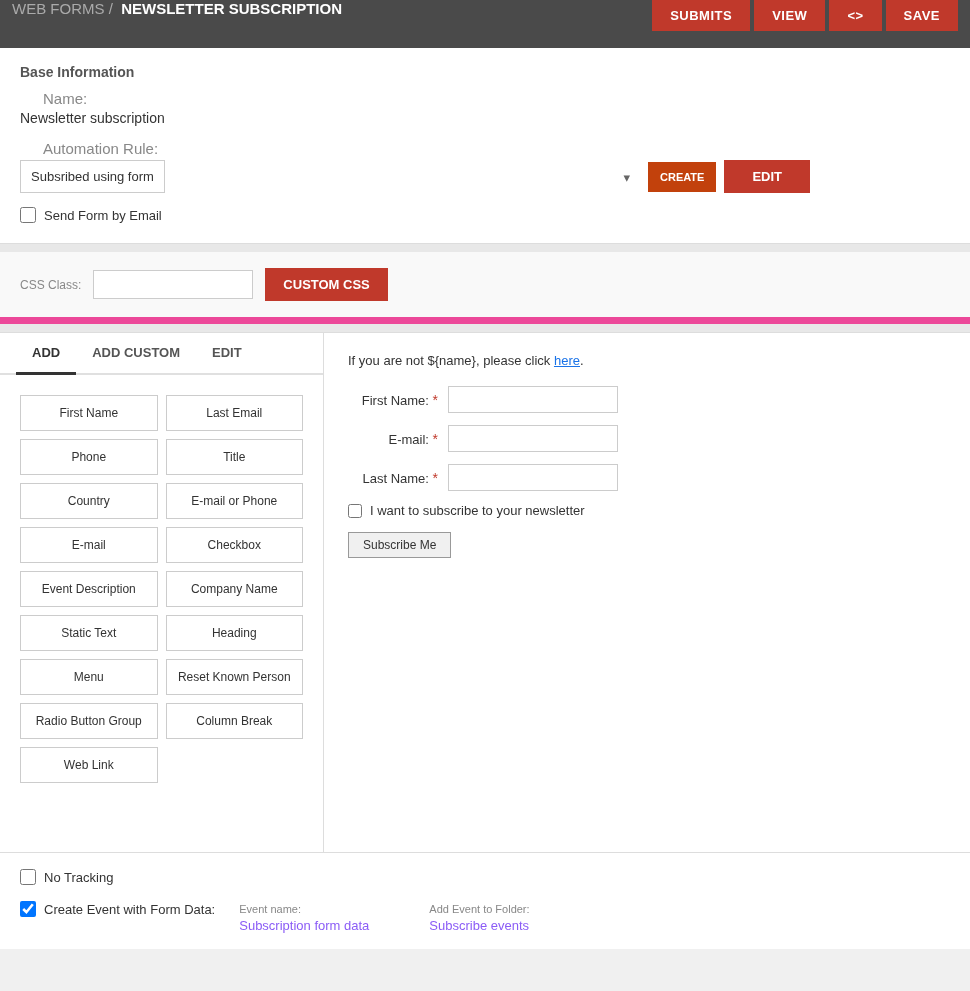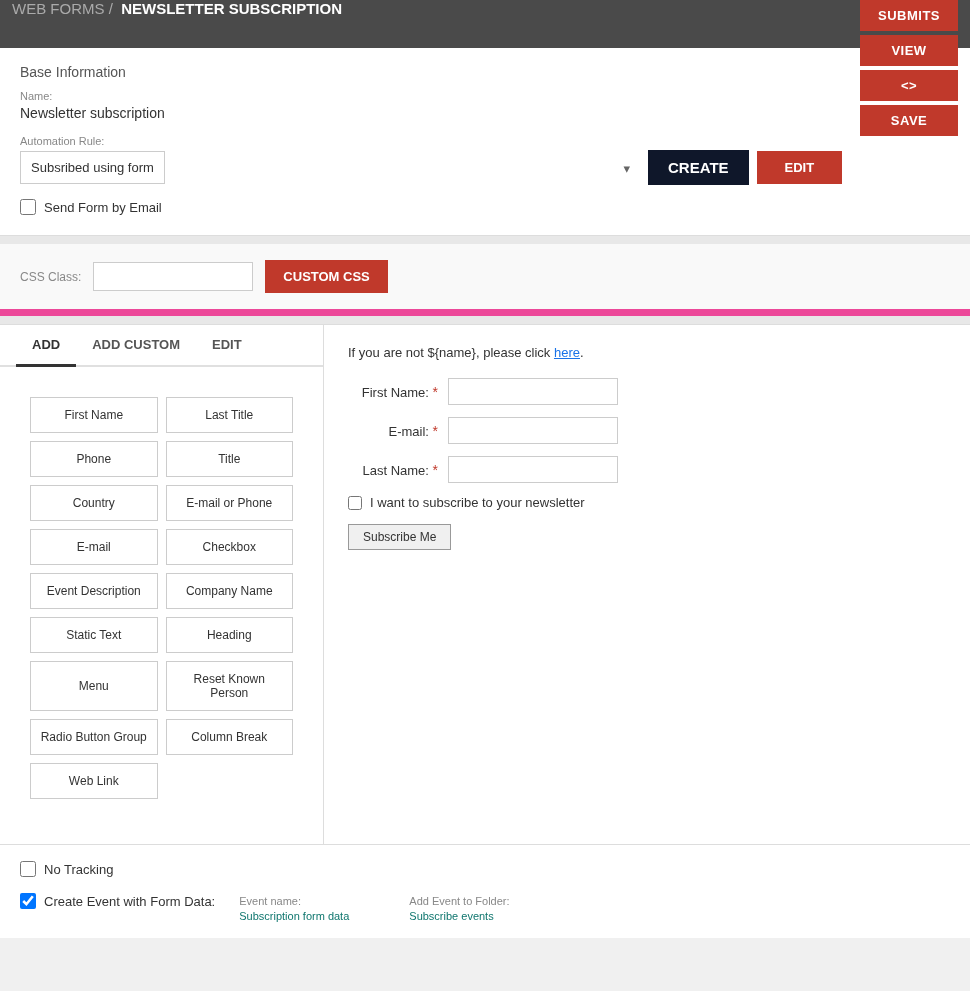--- a/index.html
+++ b/index.html
@@ -3,33 +3,33 @@
   <meta charset="utf-8">
   <style>
     * { box-sizing: border-box; margin: 0; padding: 0; }
     body { font-family: Arial, sans-serif; font-size: 13px; background: #f0f0f0; color: #333; width: 970px; }
 
     
     .header { background: #4a4a4a; display: flex; align-items: flex-start; padding: 0 12px; height: 48px; }
     .header-title { color: #fff; font-size: 15px; font-weight: normal; flex: 1; }
     .header-title span { color: #aaa; }
     .header-title strong { color: #fff; font-weight: bold; }
-    .header-buttons { display: flex; gap: 4px; flex-direction: column; }
+    .header-buttons { display: flex; gap: 4px; }
     .btn-red { background: #c0392b; color: #fff; border: none; padding: 8px 18px; font-size: 13px; font-weight: bold; cursor: pointer; letter-spacing: 0.5px; }
 
     
     .section-base { background: #fff; padding: 16px 20px 20px; border-bottom: 1px solid #ddd; }
-    .section-title { font-size: 14px; font-weight: normal; color: #555; margin-bottom: 10px; }
-    .field-label { font-size: 11px; color: #888; margin-bottom: 3px; }
+    .section-title { font-size: 14px; font-weight: bold; color: #555; margin-bottom: 10px; }
+    .field-label { font-size: 15px; color: #888; margin-bottom: 3px; margin-left: 23px; }
     .field-value { font-size: 14px; color: #333; margin-bottom: 14px; }
     .automation-row { display: flex; align-items: center; gap: 8px; margin-bottom: 14px; }
     .automation-select { flex: 0 0 600px; border: 1px solid #ccc; padding: 8px 10px; font-size: 13px; color: #333; background: #fff; appearance: none; -webkit-appearance: none; position: relative; }
     .select-wrapper { position: relative; flex: 0 0 620px; }
     .select-wrapper::after { content: '▾'; position: absolute; right: 10px; top: 50%; transform: translateY(-50%); color: #666; pointer-events: none; }
-    .btn-create { background: #0f172a; color: #fff; border: none; padding: 9px 20px; font-size: 15px; font-weight: bold; cursor: pointer; }
+    .btn-create { background: #c2410c; color: #fff; border: none; padding: 9px 12px; font-size: 11px; font-weight: bold; cursor: pointer; }
     .btn-edit { background: #c0392b; color: #fff; border: none; padding: 9px 28px; font-size: 13px; font-weight: bold; cursor: pointer; }
     .checkbox-row { display: flex; align-items: center; gap: 8px; }
     .checkbox-row input[type=checkbox] { width: 16px; height: 16px; }
     .checkbox-row label { font-size: 13px; color: #333; }
 
     
     .section-css { background: #f9f9f9; padding: 16px 20px; border-bottom: 7px solid #ec4899; display: flex; align-items: center; gap: 12px; }
     .css-label { font-size: 12px; color: #888; }
     .css-input { border: 1px solid #ccc; padding: 6px 10px; font-size: 13px; width: 160px; }
     .btn-custom-css { background: #c0392b; color: #fff; border: none; padding: 9px 18px; font-size: 13px; font-weight: bold; cursor: pointer; }
@@ -38,21 +38,21 @@
     .form-builder { display: flex; border-top: 1px solid #ddd; min-height: 520px; }
     .left-panel { width: 324px; border-right: 1px solid #ddd; padding: 0; background: #fff; flex-shrink: 0; }
     .right-panel { flex: 1; padding: 20px 24px; background: #fff; }
 
     
     .tabs { display: flex; border-bottom: 2px solid #e0e0e0; padding: 0 16px; }
     .tab { padding: 12px 16px; font-size: 13px; font-weight: bold; color: #555; cursor: pointer; border-bottom: 3px solid transparent; margin-bottom: -2px; }
     .tab.active { color: #333; border-bottom: 3px solid #333; }
 
     
-    .fields-grid { display: grid; grid-template-columns: 1fr 1fr; gap: 8px; padding: 30px; }
+    .fields-grid { display: grid; grid-template-columns: 1fr 1fr; gap: 8px; padding: 20px; }
     .field-btn { border: 1px solid #ccc; background: #fff; padding: 10px 8px; font-size: 12px; color: #333; cursor: pointer; text-align: center; }
 
     
     .form-preview { }
     .preview-intro { font-size: 13px; color: #333; margin-bottom: 18px; }
     .preview-intro a { color: #1a73e8; text-decoration: underline; }
     .form-field-row { display: flex; align-items: center; margin-bottom: 12px; }
     .form-field-label { width: 100px; font-size: 13px; color: #333; text-align: right; padding-right: 10px; }
     .form-field-label .required { color: #c0392b; font-size: 14px; }
     .form-field-input { border: 1px solid #ccc; padding: 5px 6px; width: 170px; font-size: 13px; }
@@ -66,21 +66,21 @@
     .no-tracking-row { display: flex; align-items: center; gap: 8px; margin-bottom: 16px; }
     .no-tracking-row input[type=checkbox] { width: 16px; height: 16px; }
     .no-tracking-row label { font-size: 13px; }
     .event-row { display: flex; align-items: flex-start; gap: 0; }
     .event-create-row { display: flex; align-items: center; gap: 8px; }
     .event-create-row input[type=checkbox] { width: 16px; height: 16px; }
     .event-create-row label { font-size: 13px; }
     .event-fields { display: flex; gap: 60px; margin-left: 24px; padding-top: 2px; }
     .event-field { }
     .event-field-label { font-size: 11px; color: #888; margin-bottom: 3px; }
-    .event-field-value { font-size: 11px; color: #0f766e; }
+    .event-field-value { font-size: 13px; color: #8b5cf6; }
 
     .separator { height: 8px; background: #e8e8e8; }
   </style>
 </head>
 <body>
 
 <div class="header">
   <div class="header-title">
     <span>WEB FORMS /</span>
     &nbsp;<strong>NEWSLETTER SUBSCRIPTION</strong>
@@ -129,21 +129,21 @@
 
   <div class="left-panel">
     <div class="tabs">
       <div class="tab active">ADD</div>
       <div class="tab">ADD CUSTOM</div>
       <div class="tab">EDIT</div>
     </div>
     <div class="fields-grid">
 
       <button class="field-btn">First Name</button>
-      <button class="field-btn">Last Title</button>
+      <button class="field-btn">Last Email</button>
 
       <button class="field-btn">Phone</button>
       <button class="field-btn">Title</button>
 
       <button class="field-btn">Country</button>
       <button class="field-btn">E-mail or Phone</button>
 
       <button class="field-btn">E-mail</button>
       <button class="field-btn">Checkbox</button>
 

